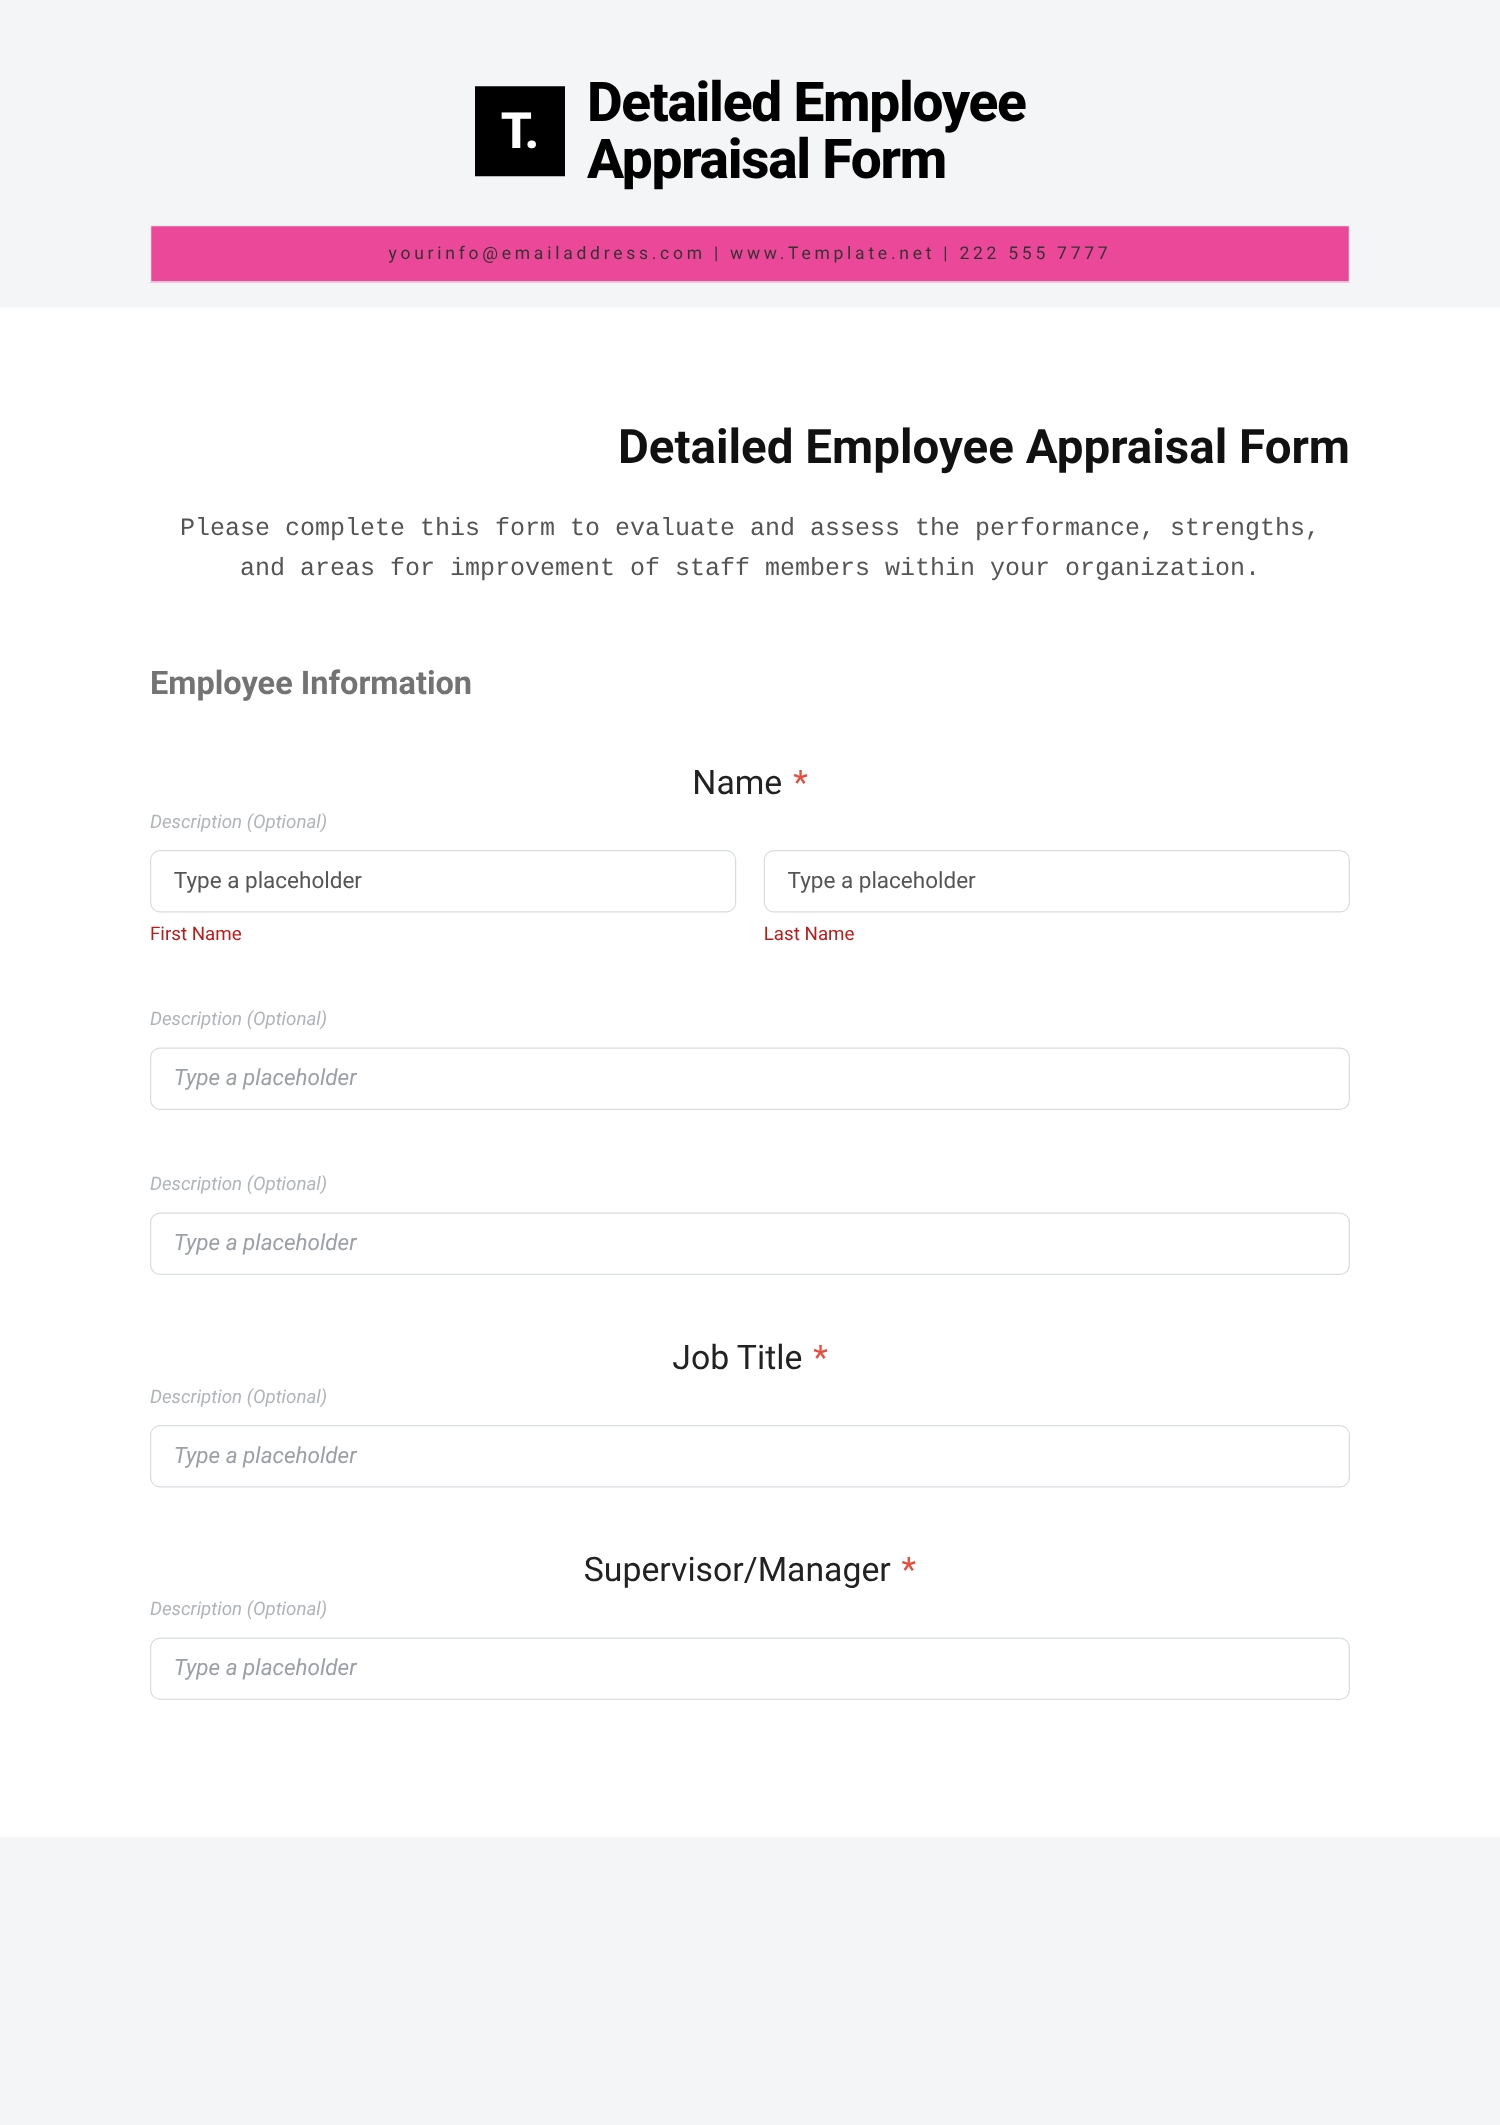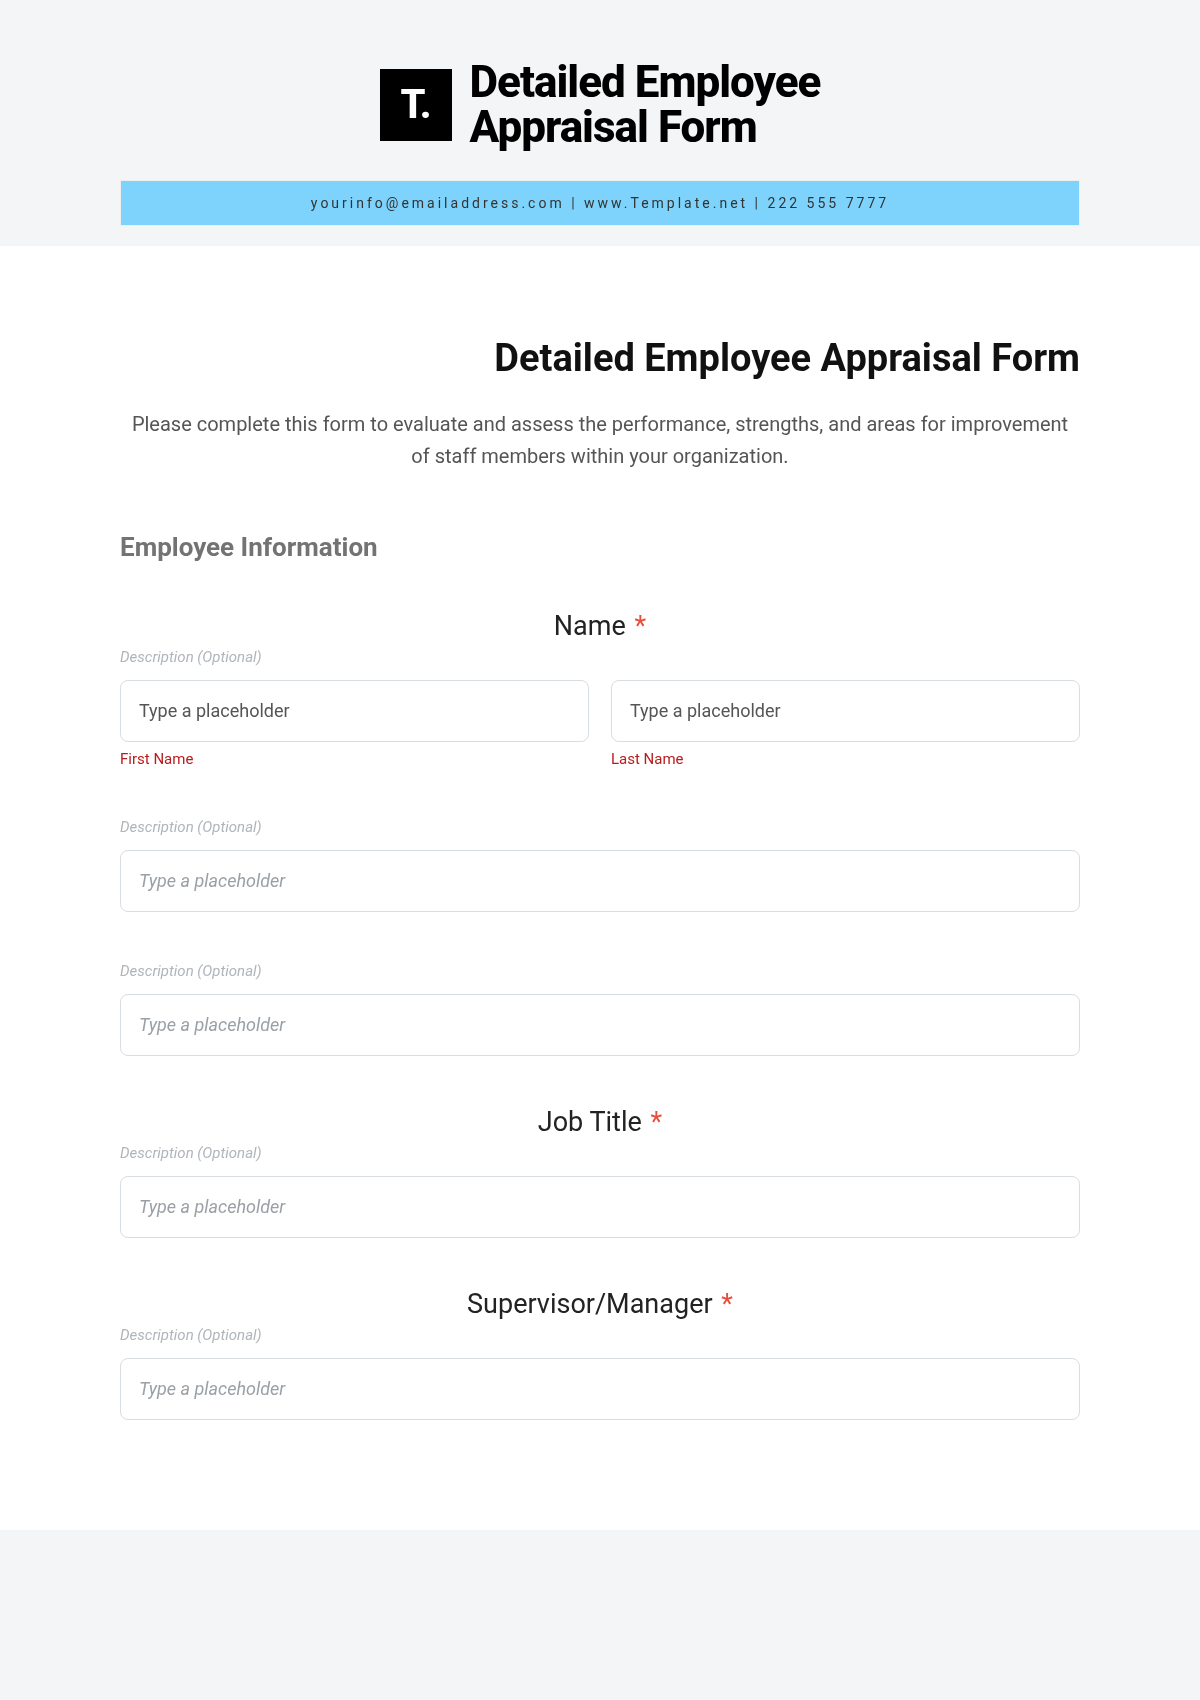--- a/index.html
+++ b/index.html
@@ -34,21 +34,21 @@
     letter-spacing: -1px;
   }
   .logo-title {
     font-size: 44px;
     font-weight: 800;
     line-height: 1.02;
     letter-spacing: -1px;
     color: #000;
   }
   .contact-bar {
-    background: #7dd3fc;
+    background: #ec4899;
     margin: 0 120px;
     padding: 14px 0;
     text-align: center;
     font-size: 14px;
     letter-spacing: 3px;
     color: #333;
     border: 1px solid #eee;
   }
   .form-body {
     background: #fff;
@@ -62,20 +62,21 @@
     color: #111;
     margin-bottom: 28px;
   }
   .form-intro {
     text-align: center;
     font-size: 20px;
     color: #555;
     line-height: 1.6;
     margin-bottom: 60px;
     padding: 0 10px;
+    font-family: Liberation Mono, monospace;
   }
   .section-heading {
     font-size: 26px;
     font-weight: 700;
     color: #737373;
     margin-bottom: 48px;
   }
   .field-group { margin-bottom: 50px; }
   .field-label {
     font-size: 27px;
@@ -88,21 +89,21 @@
   .field-desc {
     font-size: 15px;
     color: #b0b5bb;
     font-style: italic;
     margin-bottom: 14px;
   }
   .input-row { display: flex; gap: 22px; }
   .input-col { flex: 1; display: flex; flex-direction: column; }
   input[type="text"] {
     width: 100%;
-    height: 62px;
+    height: 50px;
     border: 1px solid #d8dde2;
     border-radius: 8px;
     padding: 0 18px;
     font-size: 18px;
     color: #333;
     font-family: inherit;
     outline: none;
   }
   input[type="text"]::placeholder {
     color: #9aa0a6;

